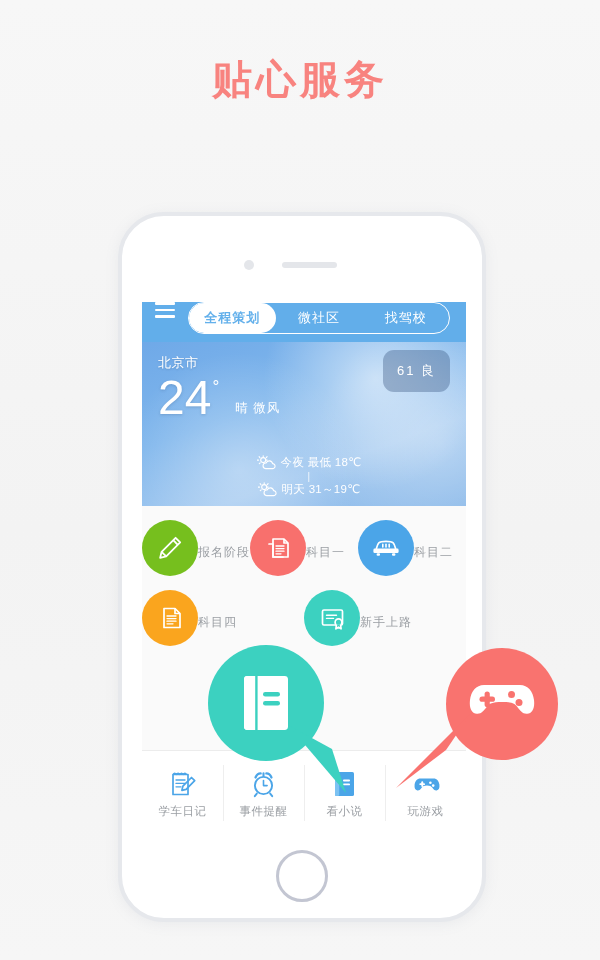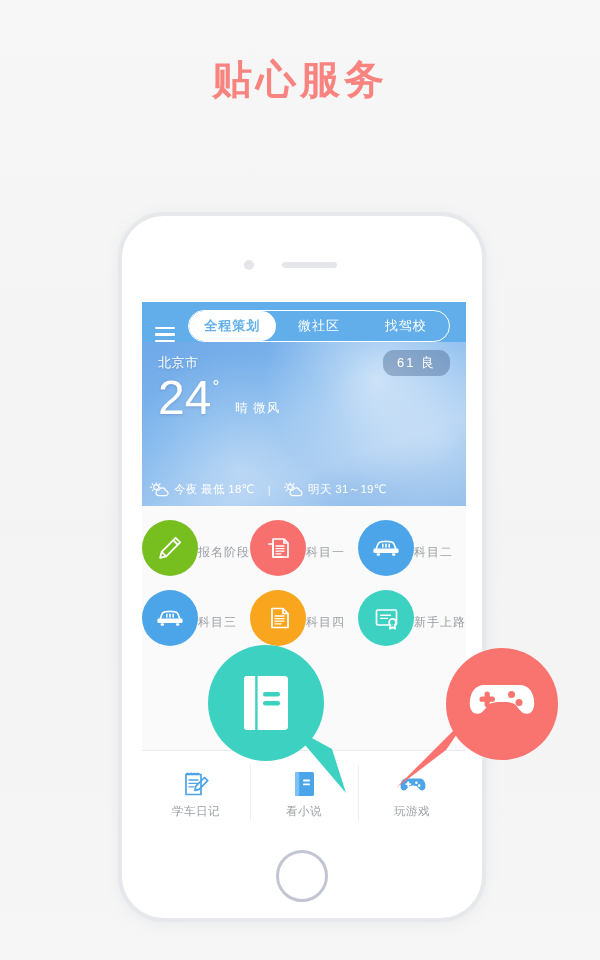--- a/index.html
+++ b/index.html
@@ -65,21 +65,21 @@
     width:324px; height:534px;
     background:#fafafa;
     overflow:hidden;
   }
 
   
   .topbar {
     position:relative;
     height:40px; width:100%;
     background:#62aeea;
-    display:flex; align-items:flex-end;
+    display:flex; align-items:flex-start;
   }
   .hamburger {
     width:46px; display:flex; flex-direction:column;
     align-items:center; justify-content:center; gap:4px;
     cursor:pointer;
   }
   .hamburger i { display:block; width:20px; height:2.5px; background:#fff; border-radius:1px; }
   .tabs {
     display:flex; align-items:stretch;
     height:32px; flex:1; margin-right:16px;
@@ -106,31 +106,31 @@
       radial-gradient(circle at 72% 22%, rgba(255,255,255,.55) 0%, rgba(255,255,255,0) 42%),
       radial-gradient(circle at 30% 78%, rgba(255,255,255,.35) 0%, rgba(255,255,255,0) 45%),
       radial-gradient(circle at 92% 62%, rgba(255,255,255,.30) 0%, rgba(255,255,255,0) 40%),
       linear-gradient(160deg,#6fa9e8 0%,#7fb6ec 38%,#9ec6ef 68%,#86b6e8 100%);
     color:#fff;
     overflow:hidden;
   }
   .w-city { position:absolute; left:16px; top:12px; font-size:13px; letter-spacing:.5px; text-shadow:0 1px 2px rgba(40,70,110,.25);}
   .w-aqi {
     position:absolute; right:16px; top:8px;
-    padding:4px 14px; border-radius:11px;
+    padding:12px 14px; border-radius:11px;
     background:rgba(44,74,116,.34);
     font-size:13px; letter-spacing:2px;
   }
   .w-temp-wrap { position:absolute; left:16px; top:33px; display:flex; align-items:flex-start; }
   .w-temp { font-size:48px; font-weight:300; line-height:.95; text-shadow:0 1px 3px rgba(40,70,110,.22);}
   .w-deg { font-size:17px; margin-top:2px; margin-left:1px; }
   .w-cond { font-size:12.5px; align-self:flex-end; margin-left:16px; margin-bottom:4px; letter-spacing:1px; }
   .w-forecast {
-    position:absolute; left:8px; bottom:9px; right:10px;
-    display:flex; align-items:center; font-size:11.5px; letter-spacing:.3px;
+    position:absolute; left:20px; bottom:9px; right:10px;
+    display:flex; align-items:center; font-size:11.5px; letter-spacing:.3px;flex-direction:column;
   }
   .fc { display:flex; align-items:center; gap:5px; }
   .fc-sep { margin:0 13px; opacity:.75; }
 
   
   .grid {
     position:relative;
     background:#fafafa;
     padding:14px 0 6px;
     height:238px;
@@ -287,36 +287,20 @@
                   <rect x="15.2" y="10.6" width="1.6" height="4.2" rx=".8"></rect>
                   <rect x="18.4" y="10.6" width="1.6" height="4.2" rx=".8"></rect>
                 </g>
               </svg>
             </div>
             <div class="glabel">科目二</div>
           </div>
         </div>
 
         <div class="grow">
-          <div class="gcell">
-            <div class="gicon" style="background:#4ba5e8">
-              <svg width="32" height="30" viewBox="0 0 32 30">
-                <g fill="#fff">
-                  <path d="M6.4 15.5c.8-3.1 1.5-4.9 2.4-5.7C10 8.7 12.6 8.3 16 8.3s6 .4 7.2 1.5c.9.8 1.6 2.6 2.4 5.7" fill="none" stroke="#fff" stroke-width="1.7" stroke-linecap="round" stroke-linejoin="round"></path>
-                  <rect x="3.4" y="15.6" width="25.2" height="4.4" rx="1.3"></rect>
-                  <rect x="6.6" y="20.2" width="3.4" height="2.6" rx="1"></rect>
-                  <rect x="22" y="20.2" width="3.4" height="2.6" rx="1"></rect>
-                  <rect x="12" y="10.6" width="1.6" height="4.2" rx=".8"></rect>
-                  <rect x="15.2" y="10.6" width="1.6" height="4.2" rx=".8"></rect>
-                  <rect x="18.4" y="10.6" width="1.6" height="4.2" rx=".8"></rect>
-                </g>
-              </svg>
-            </div>
-            <div class="glabel">科目三</div>
-          </div>
 
           <div class="gcell">
             <div class="gicon" style="background:#faa51e">
               <svg width="30" height="30" viewBox="0 0 30 30">
                 <g fill="none" stroke="#fff" stroke-width="1.7" stroke-linejoin="round">
                   <path d="M9 5.5h11l5 5v14H9z"></path>
                   <path d="M20 5.5v5h5"></path>
                   <path d="M12 13h9M12 15.6h9M12 18.2h9M12 20.8h6" stroke-width="1.3" stroke-linecap="round"></path>
                 </g>
               </svg>
@@ -348,20 +332,35 @@
                 <path d="M5 6.5h15v20H5z"></path>
                 <path d="M5 6.5 C6 4.8 7.4 4.8 8.4 6.5 C9.4 4.8 10.8 4.8 11.8 6.5 C12.8 4.8 14.2 4.8 15.2 6.5 C16.2 4.8 17.6 4.8 18.6 6.5" stroke-width="1.4"></path>
                 <path d="M8 12h9M8 15.4h9M8 18.8h5" stroke-width="1.3" stroke-linecap="round"></path>
                 <path d="M23.5 9.5l3.2 3.2-8.6 8.6-4.2 1 1-4.2z"></path>
               </g>
             </svg>
           </span>
           <span class="blabel">学车日记</span>
         </div>
 
+        <div class="bitem">
+          <span>
+            <svg width="31" height="32" viewBox="0 0 31 32">
+              <g fill="none" stroke="#4ba5e8" stroke-width="1.9" stroke-linecap="round" stroke-linejoin="round">
+                <circle cx="15.5" cy="17.5" r="8.6"></circle>
+                <path d="M15.5 12.6v5h3.6" stroke-width="1.6"></path>
+                <path d="M7.6 9.4 C8.6 6.8 10.6 5.4 12.6 5.4" stroke-width="2.4"></path>
+                <path d="M23.4 9.4 C22.4 6.8 20.4 5.4 18.4 5.4" stroke-width="2.4"></path>
+                <path d="M15.5 5.4v2.6" stroke-width="2.1"></path>
+                <path d="M8.8 25.6l-2 2.6M22.2 25.6l2 2.6"></path>
+              </g>
+            </svg>
+          </span>
+          <span class="blabel">事件提醒</span>
+        </div>
 
         <div class="bitem">
           <span>
             <svg width="27" height="32" viewBox="0 0 27 32">
               <rect x="4" y="4" width="19" height="24" rx="1.6" fill="#4ba5e8"></rect>
               <rect x="4" y="4" width="4.2" height="24" rx="1.6" fill="#7cc2f2"></rect>
               <rect x="12" y="11.5" width="7" height="1.9" rx=".9" fill="#fff"></rect>
               <rect x="12" y="15.4" width="7" height="1.9" rx=".9" fill="#fff"></rect>
             </svg>
           </span>

